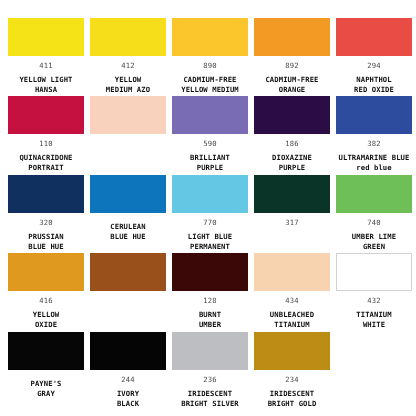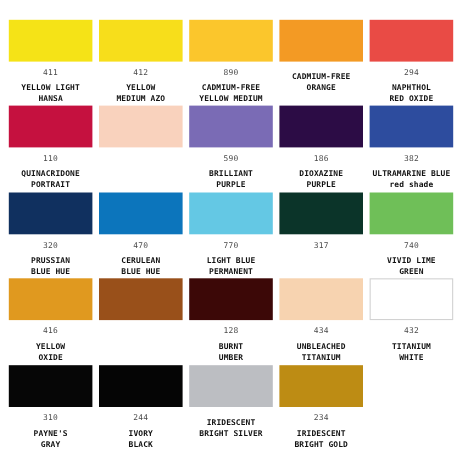--- a/index.html
+++ b/index.html
@@ -83,20 +83,21 @@
       <div class="swatch-chip" style="background: rgb(251, 198, 44);"></div>
       <div class="swatch-caption">
         <span class="swatch-code">890</span>
         <span class="swatch-name">CADMIUM-FREE
 YELLOW MEDIUM</span>
       </div>
     </div>
     <div class="swatch-cell">
       <div class="swatch-chip" style="background: rgb(243, 154, 36);"></div>
       <div class="swatch-caption">
+        <span class="swatch-code">892</span>
         <span class="swatch-name">CADMIUM-FREE
 ORANGE</span>
       </div>
     </div>
     <div class="swatch-cell">
       <div class="swatch-chip" style="background: rgb(233, 75, 69);"></div>
       <div class="swatch-caption">
         <span class="swatch-code">294</span>
         <span class="swatch-name">NAPHTHOL
 RED OXIDE</span>
@@ -127,35 +128,34 @@
         <span class="swatch-code">186</span>
         <span class="swatch-name">DIOXAZINE
 PURPLE</span>
       </div>
     </div>
     <div class="swatch-cell">
       <div class="swatch-chip" style="background: rgb(45, 76, 158);"></div>
       <div class="swatch-caption">
         <span class="swatch-code">382</span>
         <span class="swatch-name">ULTRAMARINE BLUE
-red shade</span>
+red blue</span>
       </div>
     </div>
     <div class="swatch-cell">
       <div class="swatch-chip" style="background: rgb(16, 48, 95);"></div>
       <div class="swatch-caption">
         <span class="swatch-code">320</span>
         <span class="swatch-name">PRUSSIAN
 BLUE HUE</span>
       </div>
     </div>
     <div class="swatch-cell">
       <div class="swatch-chip" style="background: rgb(12, 117, 188);"></div>
       <div class="swatch-caption">
-        <span class="swatch-code">470</span>
         <span class="swatch-name">CERULEAN
 BLUE HUE</span>
       </div>
     </div>
     <div class="swatch-cell">
       <div class="swatch-chip" style="background: rgb(100, 200, 228);"></div>
       <div class="swatch-caption">
         <span class="swatch-code">770</span>
         <span class="swatch-name">LIGHT BLUE
 PERMANENT</span>
@@ -164,21 +164,21 @@
     <div class="swatch-cell">
       <div class="swatch-chip" style="background: rgb(11, 52, 41);"></div>
       <div class="swatch-caption">
         <span class="swatch-code">317</span>
       </div>
     </div>
     <div class="swatch-cell">
       <div class="swatch-chip" style="background: rgb(111, 191, 88);"></div>
       <div class="swatch-caption">
         <span class="swatch-code">740</span>
-        <span class="swatch-name">VIVID LIME
+        <span class="swatch-name">UMBER LIME
 GREEN</span>
       </div>
     </div>
     <div class="swatch-cell">
       <div class="swatch-chip" style="background: rgb(224, 153, 31);"></div>
       <div class="swatch-caption">
         <span class="swatch-code">416</span>
         <span class="swatch-name">YELLOW
 OXIDE</span>
       </div>
@@ -206,36 +206,36 @@
       <div class="swatch-chip outlined" style="background: rgb(255, 255, 255);"></div>
       <div class="swatch-caption">
         <span class="swatch-code">432</span>
         <span class="swatch-name">TITANIUM
 WHITE</span>
       </div>
     </div>
     <div class="swatch-cell">
       <div class="swatch-chip" style="background: rgb(6, 6, 6);"></div>
       <div class="swatch-caption">
-        <span class="swatch-code">310</span>
         <span class="swatch-name">PAYNE'S
 GRAY</span>
       </div>
     </div>
     <div class="swatch-cell">
       <div class="swatch-chip" style="background: rgb(5, 5, 5);"></div>
       <div class="swatch-caption">
         <span class="swatch-code">244</span>
         <span class="swatch-name">IVORY
 BLACK</span>
       </div>
     </div>
     <div class="swatch-cell">
       <div class="swatch-chip" style="background: rgb(188, 190, 194);"></div>
       <div class="swatch-caption">
+        <span class="swatch-code">236</span>
         <span class="swatch-name">IRIDESCENT
 BRIGHT SILVER</span>
       </div>
     </div>
     <div class="swatch-cell">
       <div class="swatch-chip" style="background: rgb(189, 140, 20);"></div>
       <div class="swatch-caption">
         <span class="swatch-code">234</span>
         <span class="swatch-name">IRIDESCENT
 BRIGHT GOLD</span>

